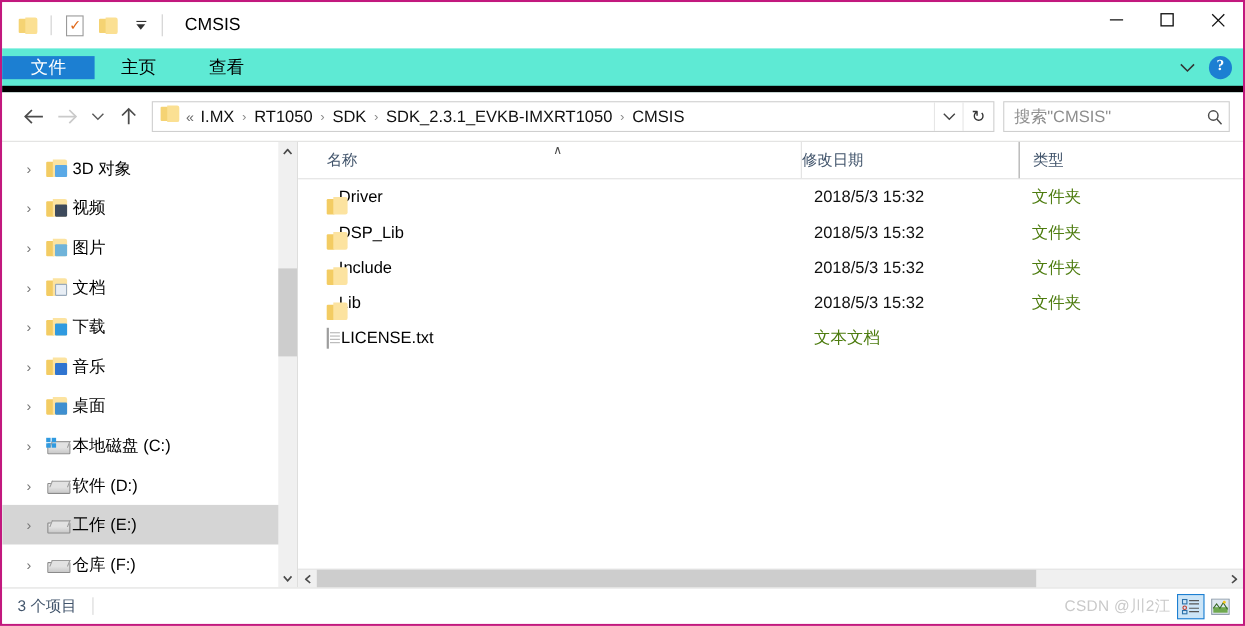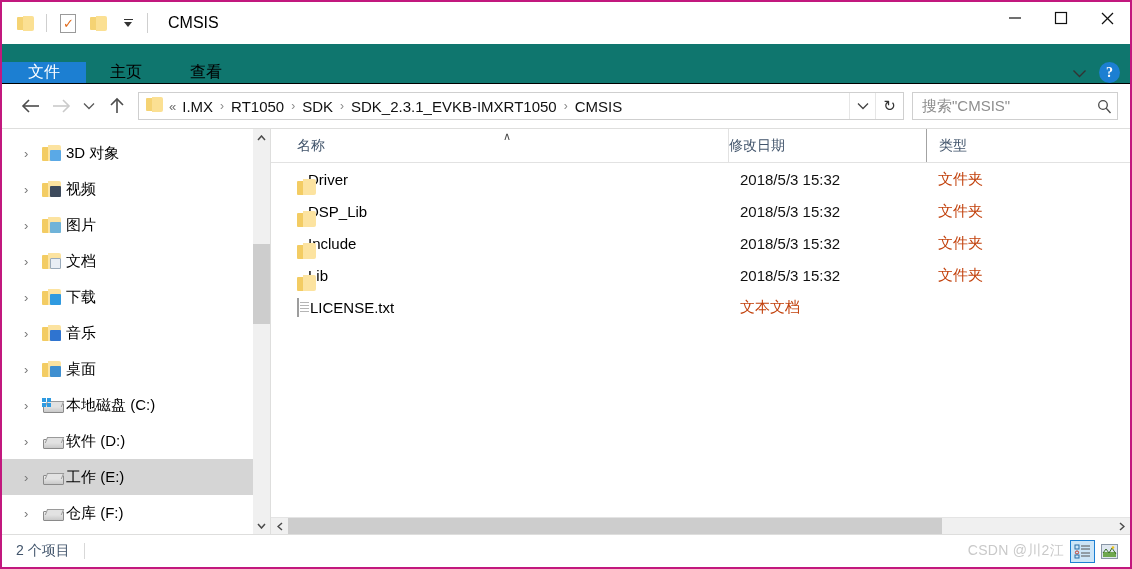--- a/index.html
+++ b/index.html
@@ -70,23 +70,23 @@
   .win-ctrls { margin-left: auto; display: flex; height: 42px; }
   .win-btn {
     width: 46px; height: 32px;
     display: flex; align-items: center; justify-content: center;
   }
   .win-btn svg { display: block; }
 
   
   .ribbon {
     height: 40px; min-height: 40px;
-    display: flex; align-items: flex-end;
-    background: #0f766e;
-    border-bottom: 1px solid #000000;
+    display: flex; align-items: center;
+    background: #5eead4;
+    border-bottom: 6px solid #000000;
   }
   .tab {
     display: flex; align-items: center; justify-content: center;
     padding: 0 24px; font-size: 16px; color: #000;
     white-space: nowrap;
   }
   .tab.file {
     background: #1c7fd2; color: #ffffff;
     min-width: 84px; padding: 0 20px;
   }
@@ -192,21 +192,21 @@
     display:flex; align-items:flex-end; height:100%;
   }
   .ch.name { width: 457px; flex:none; padding-left: 26px;}
   .ch.date { width: 198px; flex:none; border-left:1px solid #e2e2e2; padding-left:0;}
   .ch.type { flex:1; border-left:1px solid #a3a3a3; padding-left:12px;}
   .rows { flex:1; overflow:hidden; }
   .row { height: 32px; display:flex; align-items:center; font-size:15px; color:#000;}
   .cell.name { width:457px; flex:none; display:flex; align-items:center; padding-left: 26px;}
   .cell.name .nm { margin-left: 11px; }
   .cell.date { width:198px; flex:none; padding-left:12px; color:#111;}
-  .cell.type { flex:1; padding-left:12px; color:#c2410c;}
+  .cell.type { flex:1; padding-left:12px; color:#4d7c0f;}
   .txt-ico{width:15px;height:18px;position:relative;background:#fff;border:1px solid #9d9d9d;}
   .txt-ico i{position:absolute;left:2px;width:9px;height:1px;background:#b5b5b5;}
 
   .sb-h {
     height:17px; min-height:17px; background:#f0f0f0; display:flex; align-items:center;
     border-top:1px solid #e4e4e4;
   }
   .sb-h .sb-arrow{width:17px;}
   .sb-h-track{flex:1;height:17px;position:relative;}
   .sb-h-thumb{position:absolute;top:0;height:17px;background:#cdcdcd;}
@@ -551,21 +551,21 @@
         <div class="sb-arrow">
           <svg width="6" height="9" viewBox="0 0 6 9">
               <polyline points="1,1 5,4.5 1,8" fill="none" stroke="#4a4a4a" stroke-width="1.5"></polyline>
             </svg>
         </div>
       </div>
     </div>
   </div>
 
   <div class="status">
-    <span class="status-text">2 个项目</span>
+    <span class="status-text">3 个项目</span>
     <span class="status-sep"></span>
     <span class="wm">CSDN @川2江</span>
     <div class="status-right">
       <div class="viewbtn active">
         <svg width="17" height="15" viewBox="0 0 17 15">
           <rect x="1" y="1" width="4" height="4" fill="none" stroke="#2a6fa8" stroke-width="1"></rect>
           <circle cx="3" cy="8.5" r="1.6" fill="none" stroke="#c0392b" stroke-width="1"></circle>
           <rect x="1" y="11" width="4" height="3" fill="none" stroke="#2a6fa8" stroke-width="1"></rect>
           <line x1="7" y1="2" x2="16" y2="2" stroke="#555" stroke-width="1"></line>
           <line x1="7" y1="5" x2="16" y2="5" stroke="#555" stroke-width="1"></line>

